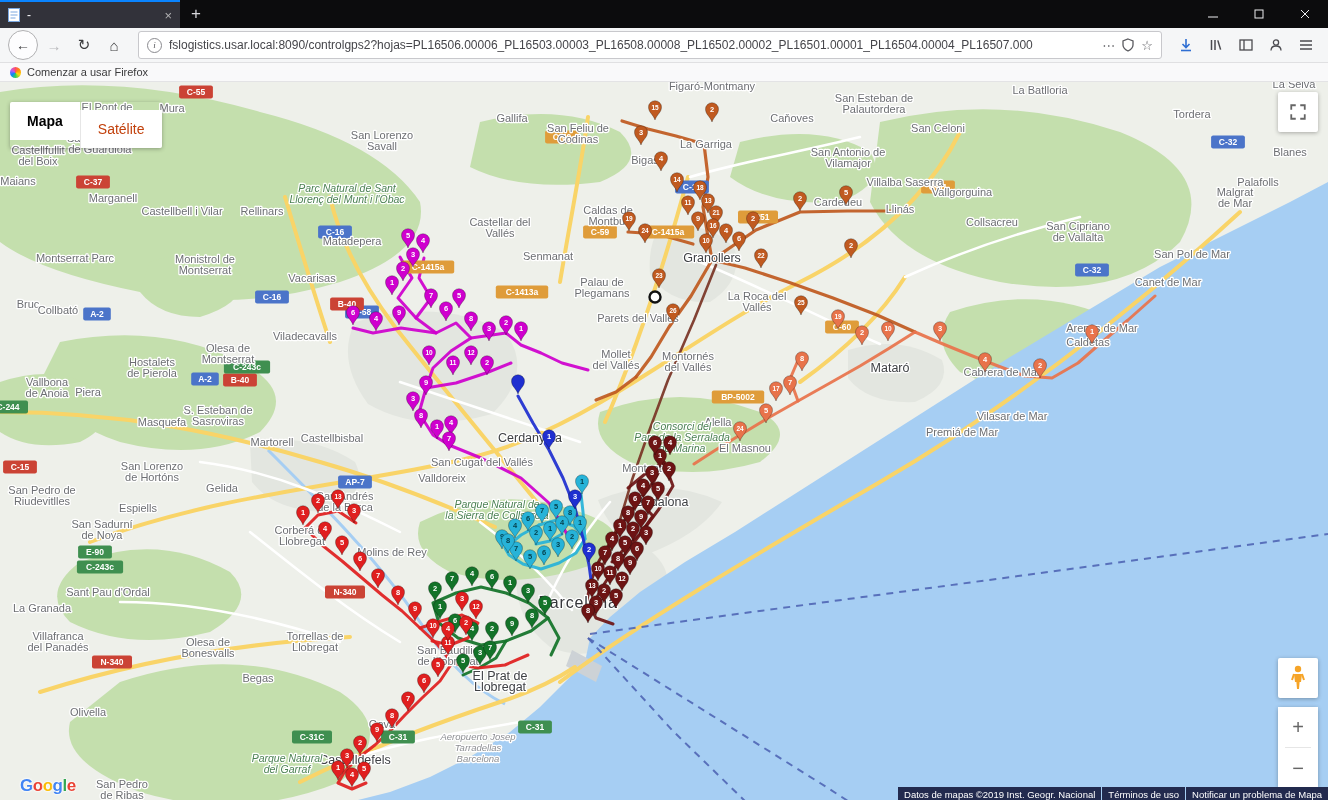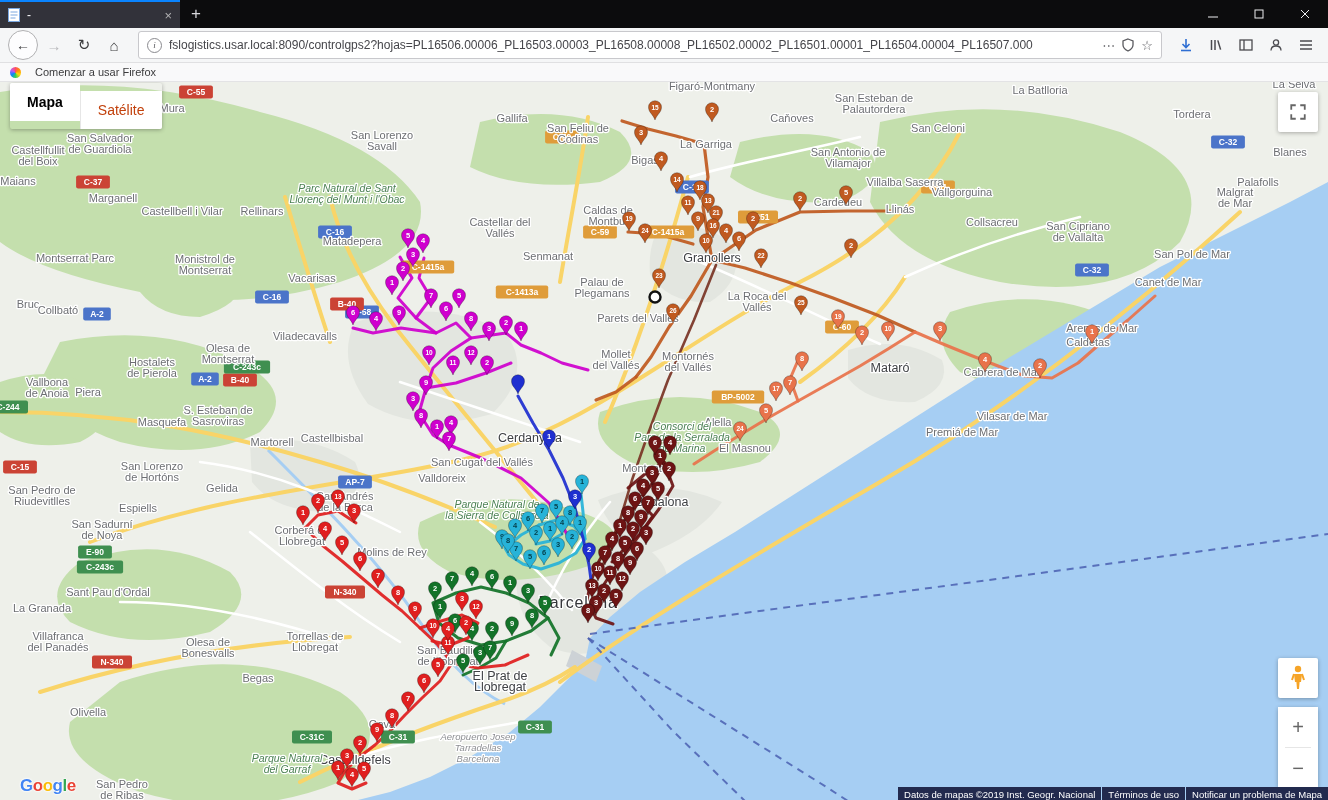--- a/index.html
+++ b/index.html
@@ -21,37 +21,37 @@
   .nav-btn{width:28px;height:28px;display:flex;align-items:center;justify-content:center;color:#3b3b3d;font-size:15px;border-radius:3px;flex:none;}
   .nav-btn.back{border:1px solid #b1b1b3;border-radius:50%;width:28px;height:28px;background:#fdfdfe;font-size:14px;}
   .nav-btn.disabled{color:#b8b8bb;}
   .urlbar{flex:1;height:26px;background:#fff;border:1px solid #c8c8cc;border-radius:3px;display:flex;align-items:center;padding:0 8px;margin:0 8px;min-width:0;gap:7px;}
   .info-i{width:13px;height:13px;border:1px solid #8a8a8f;border-radius:50%;font-size:9px;font-style:italic;display:flex;align-items:center;justify-content:center;color:#5a5a5f;flex:none;font-family:"Liberation Serif",serif;}
   .url-text{flex:1;font-size:12px;color:#45454a;white-space:nowrap;overflow:hidden;min-width:0;}
   .url-action{color:#5a5a5f;font-size:13px;flex:none;display:flex;align-items:center;}
 
   
   .bookmarksbar{height:18px;background:#f9f9fa;border-bottom:1px solid #e3e3e5;display:flex;align-items:center;padding:0 10px;flex:none;}
-  .bookmark-item{display:flex;align-items:center;gap:14px;font-size:11px;color:#3b3b3d;}
+  .bookmark-item{display:flex;align-items:center;gap:6px;font-size:11px;color:#3b3b3d;}
   .fx-circle{width:11px;height:11px;border-radius:50%;flex:none;
     background:conic-gradient(#ff4f5e,#ff9500,#ffd60a,#30d158,#0a84ff,#bf5af2,#ff4f5e);}
 
   
   .map-area{position:relative;height:720px;flex:none;background:#eef0ea;overflow:hidden;}
   #map-svg{position:absolute;left:0;top:0;width:1328px;height:720px;}
   #map-svg .lbl{paint-order:stroke;stroke:#ffffff;stroke-width:2.6px;stroke-linejoin:round;}
   .lbl-town{font-size:11px;fill:#6d6f73;}
   .lbl-city{font-size:12.5px;fill:#3f4145;}
   .lbl-big{font-size:16px;fill:#35363a;letter-spacing:.8px;}
   .lbl-park{font-size:10.5px;fill:#4b8153;font-style:italic;}
   .lbl-small{font-size:9.5px;fill:#8d8f93;font-style:italic;}
   .badge-t{font-size:8.5px;fill:#fff;font-weight:bold;}
   .pin-t{font-weight:bold;}
 
-  .map-type{position:absolute;top:1px;left:10px;display:flex;box-shadow:0 1px 4px rgba(0,0,0,.3);border-radius:2px;overflow:hidden;}
+  .map-type{position:absolute;top:20px;left:10px;display:flex;box-shadow:0 1px 4px rgba(0,0,0,.3);border-radius:2px;overflow:hidden;}
   .map-type button{height:38px;padding:0 17px;background:#fff;border:none;font-size:14px;font-family:inherit;cursor:pointer;}
   .map-type .active{font-weight:bold;color:#000;}
   .map-type .inactive{color:#c2410c;border-left:1px solid #e6e6e6;margin-top:8px;}
   .fullscreen-btn{position:absolute;top:10px;right:10px;width:40px;height:40px;background:#fff;border:none;box-shadow:0 1px 4px rgba(0,0,0,.3);border-radius:2px;display:flex;align-items:center;justify-content:center;cursor:pointer;}
   .pegman{position:absolute;right:10px;bottom:104px;width:40px;height:40px;background:#fff;border-radius:2px;box-shadow:0 1px 4px rgba(0,0,0,.3);display:flex;align-items:center;justify-content:center;}
   .zoomctl{position:absolute;right:10px;bottom:14px;width:40px;background:#fff;border-radius:2px;box-shadow:0 1px 4px rgba(0,0,0,.3);display:flex;flex-direction:column;}
   .zoomctl button{height:40px;background:#fff;border:none;font-size:20px;color:#666;cursor:pointer;font-family:inherit;}
   .zoom-divider{height:1px;background:#e6e6e6;margin:0 7px;}
   .google-logo{position:absolute;left:20px;bottom:6px;font-size:17px;font-weight:bold;letter-spacing:-.5px;
     text-shadow:0 0 2px #fff,0 0 2px #fff,0 0 3px #fff;}

